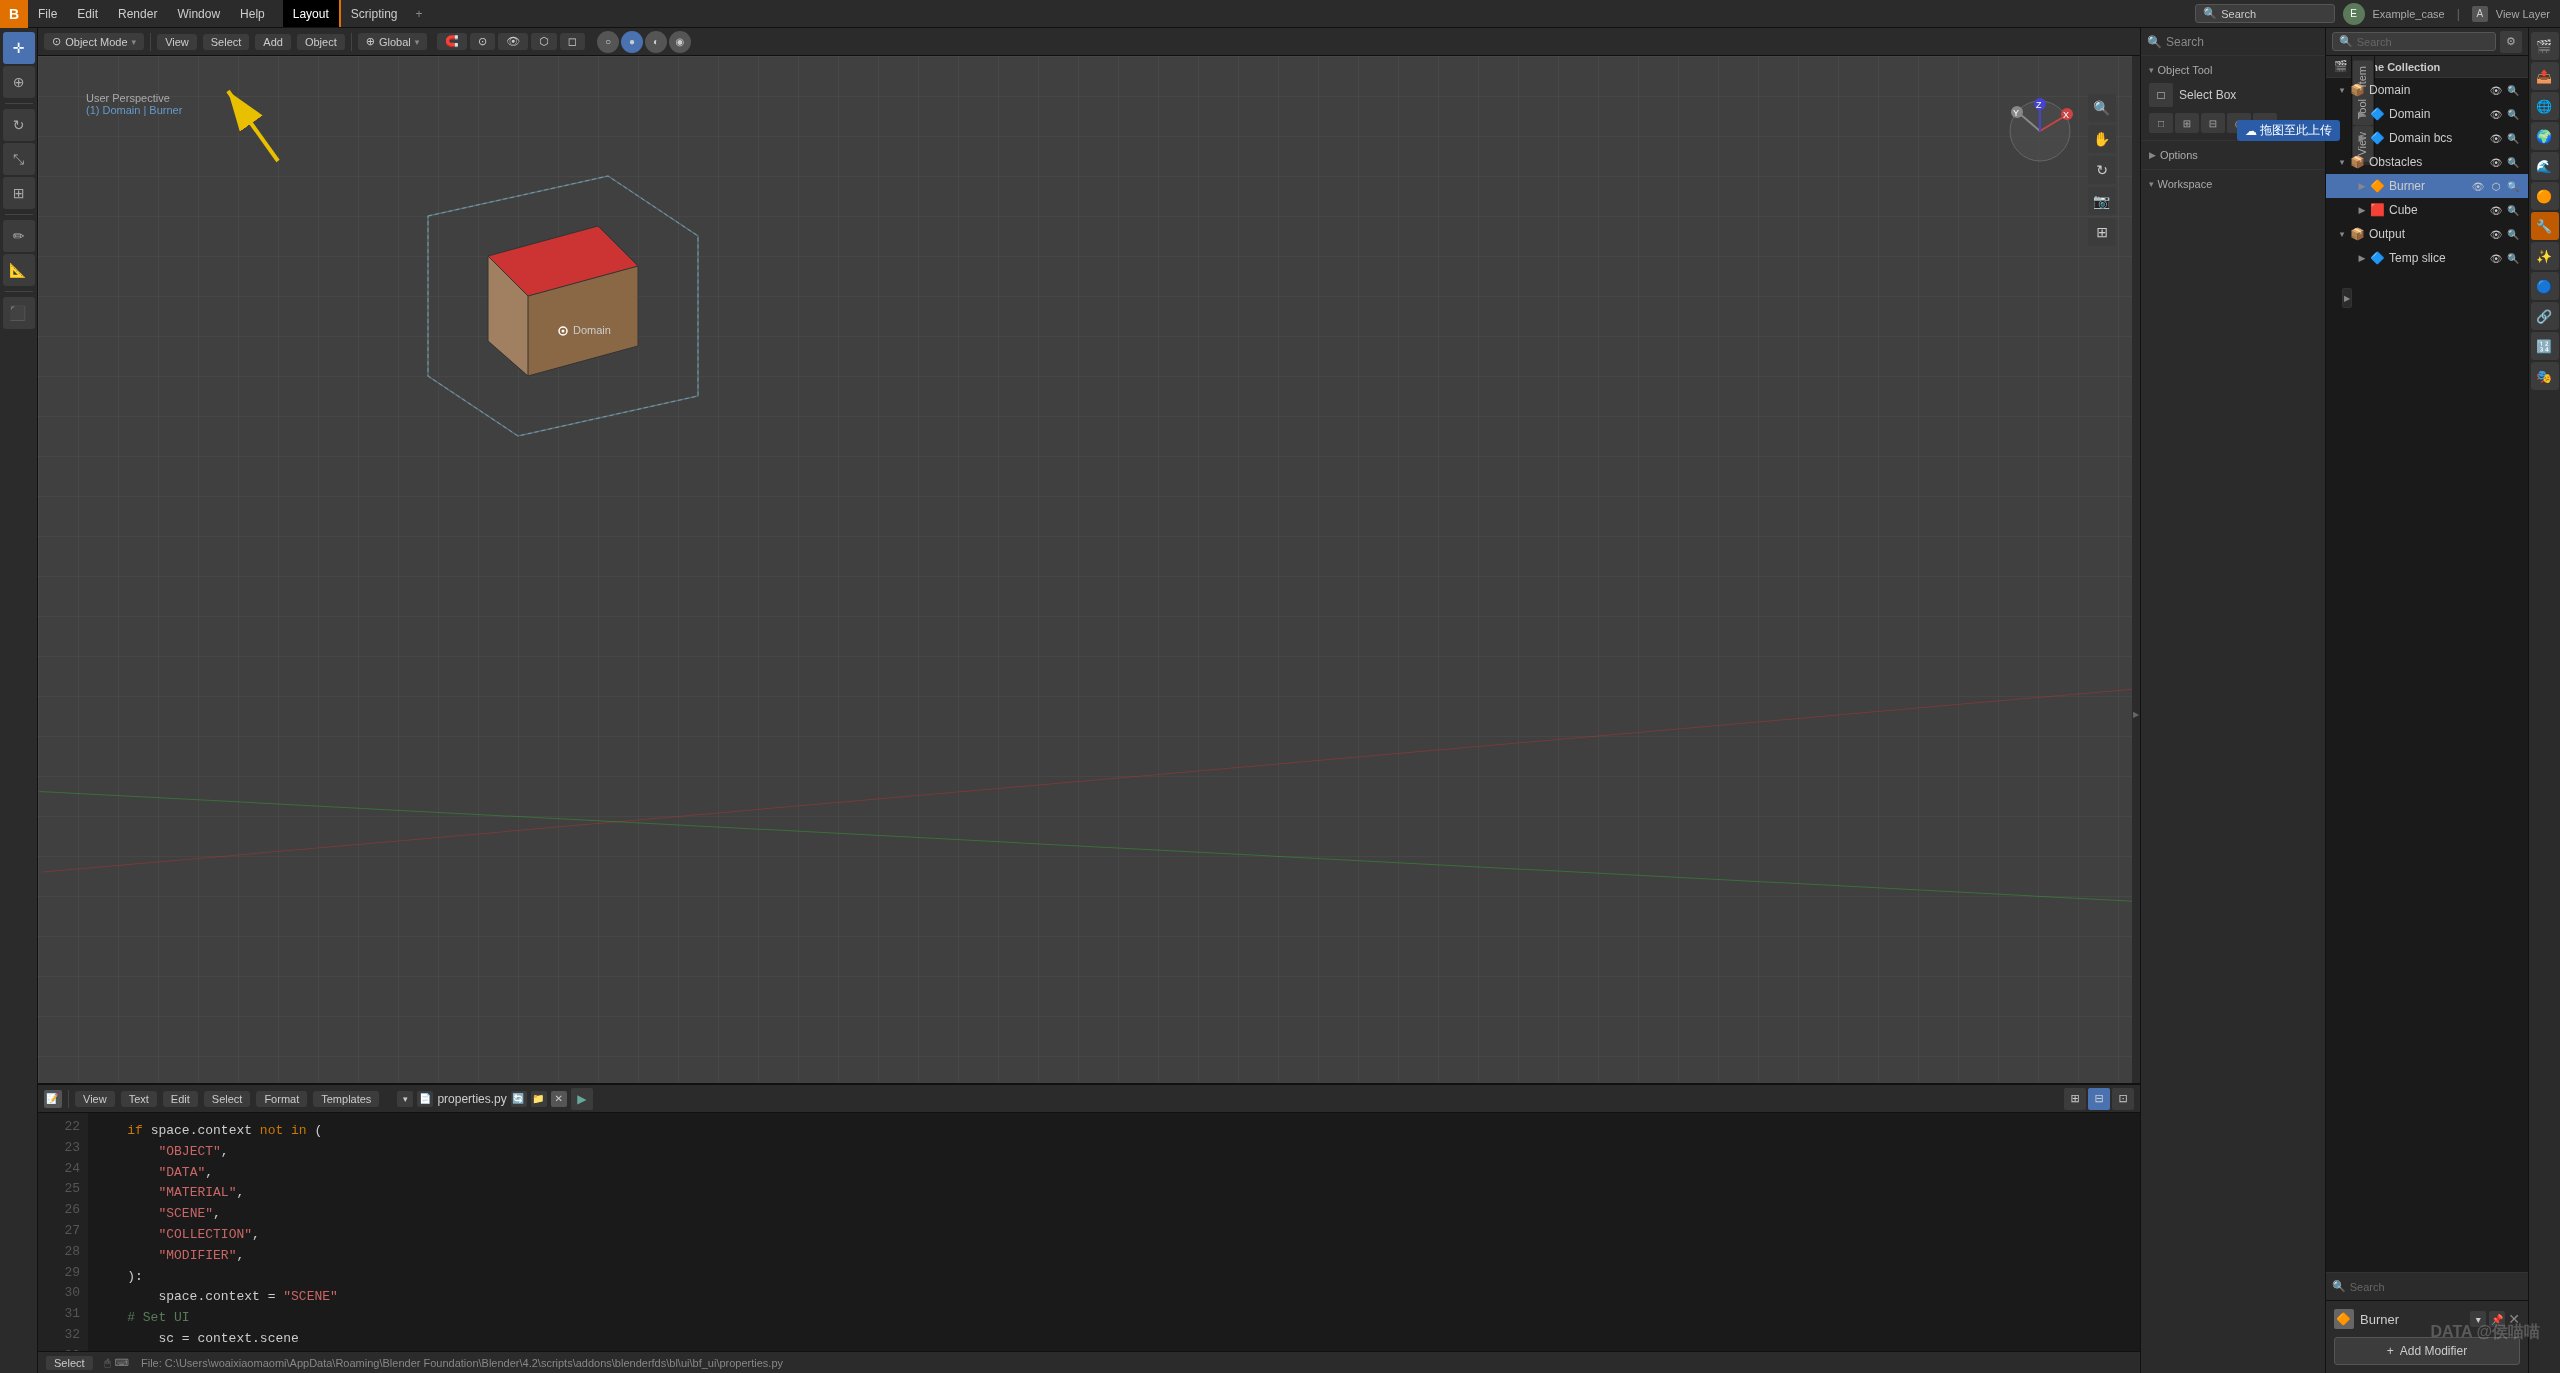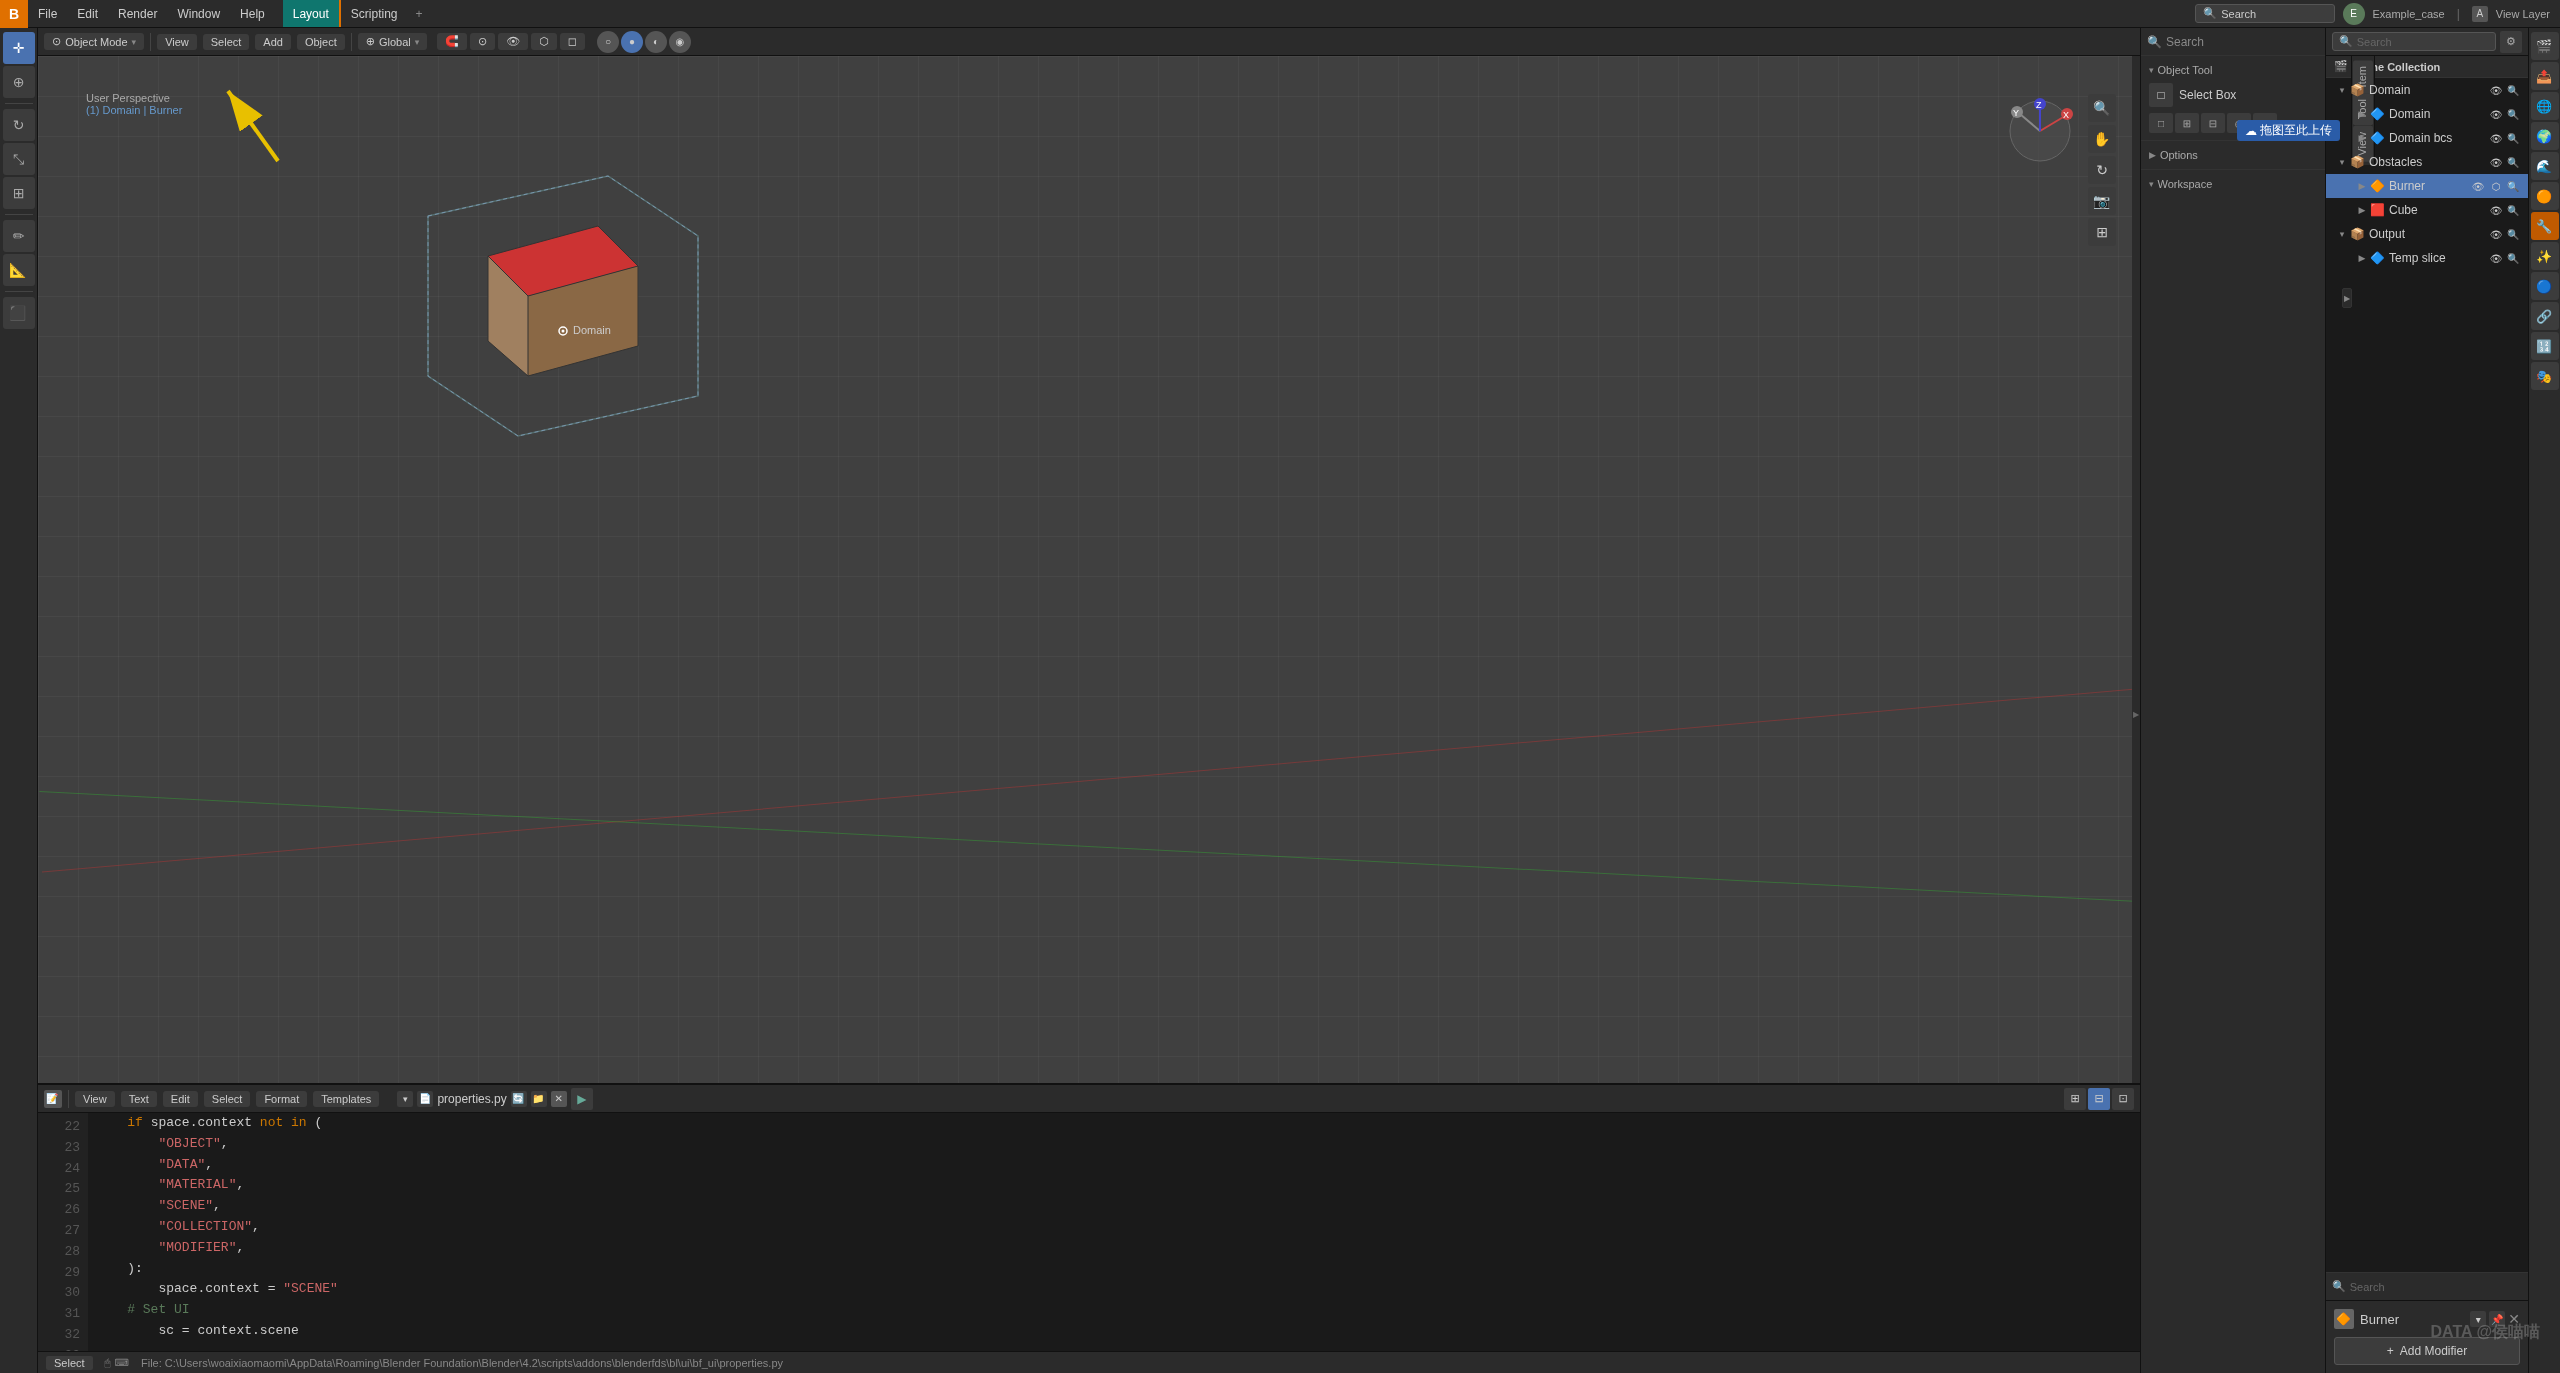--- a/index.html
+++ b/index.html
@@ -37,21 +37,21 @@
     }
     .menu-item {
       padding: 0 10px;
       height: 100%;
       display: flex; align-items: center;
       cursor: pointer;
       font-size: 12px;
       color: #ccc;
     }
     .menu-item.active {
-      background: #0f766e;
+      background: #000000;
       color: white;
     }
     .menu-tab-scripting {
       background: #2b2b2b;
       color: #ccc;
       padding: 0 10px;
       height: 100%;
       display: flex; align-items: center;
       border-left: 2px solid #e07000;
     }
@@ -429,21 +429,21 @@
       text-align: right;
       padding-right: 8px;
       color: #555;
       font-size: 13px;
       line-height: 1.6;
       user-select: none;
       flex-shrink: 0;
     }
     .code-content {
       flex: 1;
-      padding: 0 8px;
+      padding: 8px 8px;
       overflow: auto;
       line-height: 1.6;
       color: #ccc;
     }
     .code-line {
       white-space: pre;
     }
     .kw { color: #cc7700; }
     .str { color: #cc6666; }
     .comment { color: #5a7a5a; }

